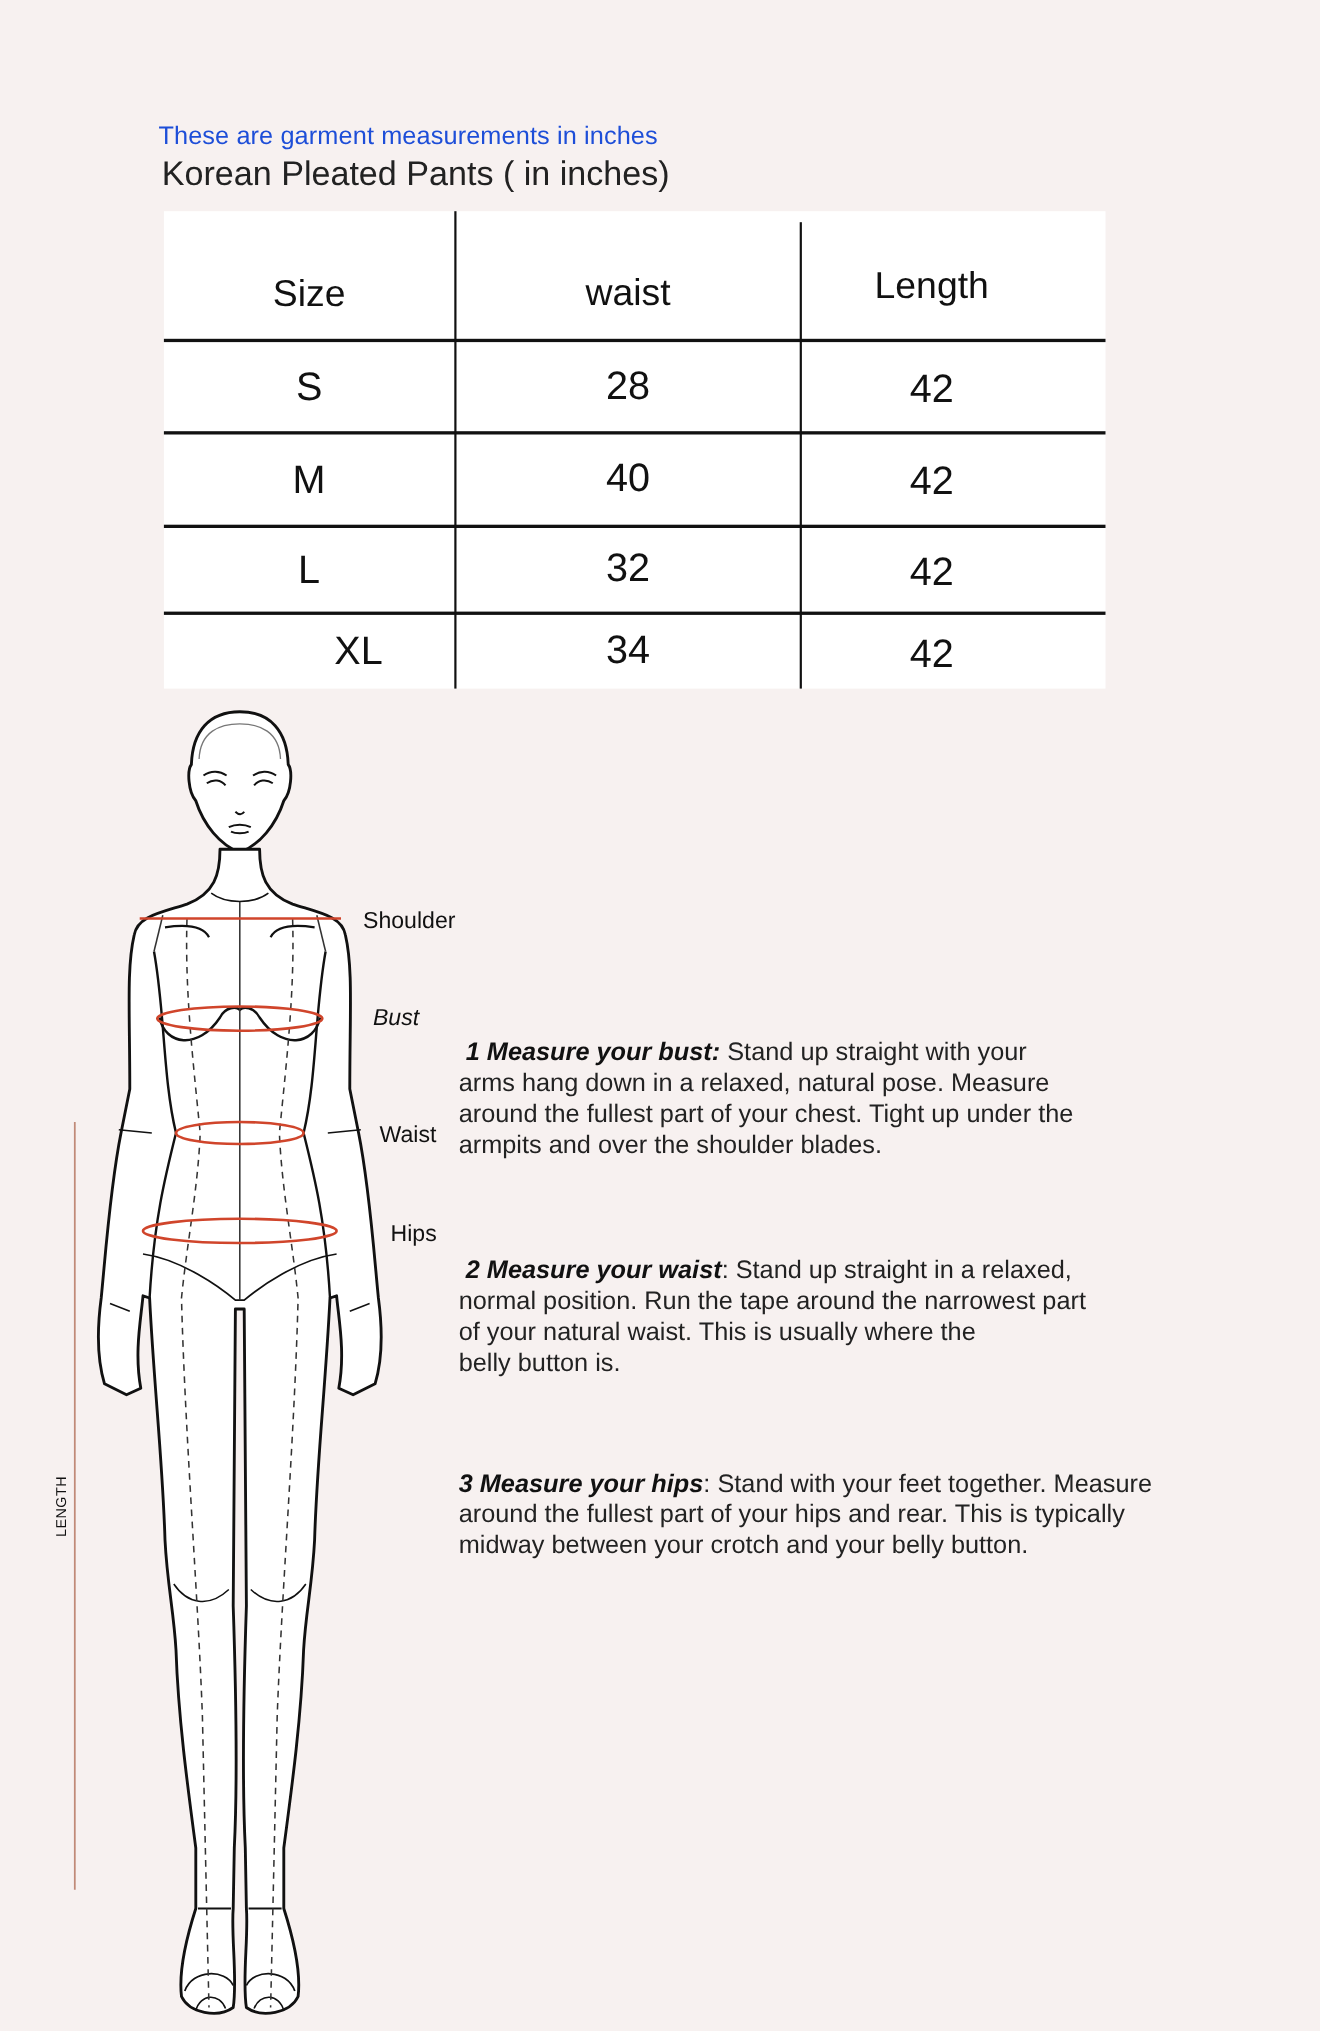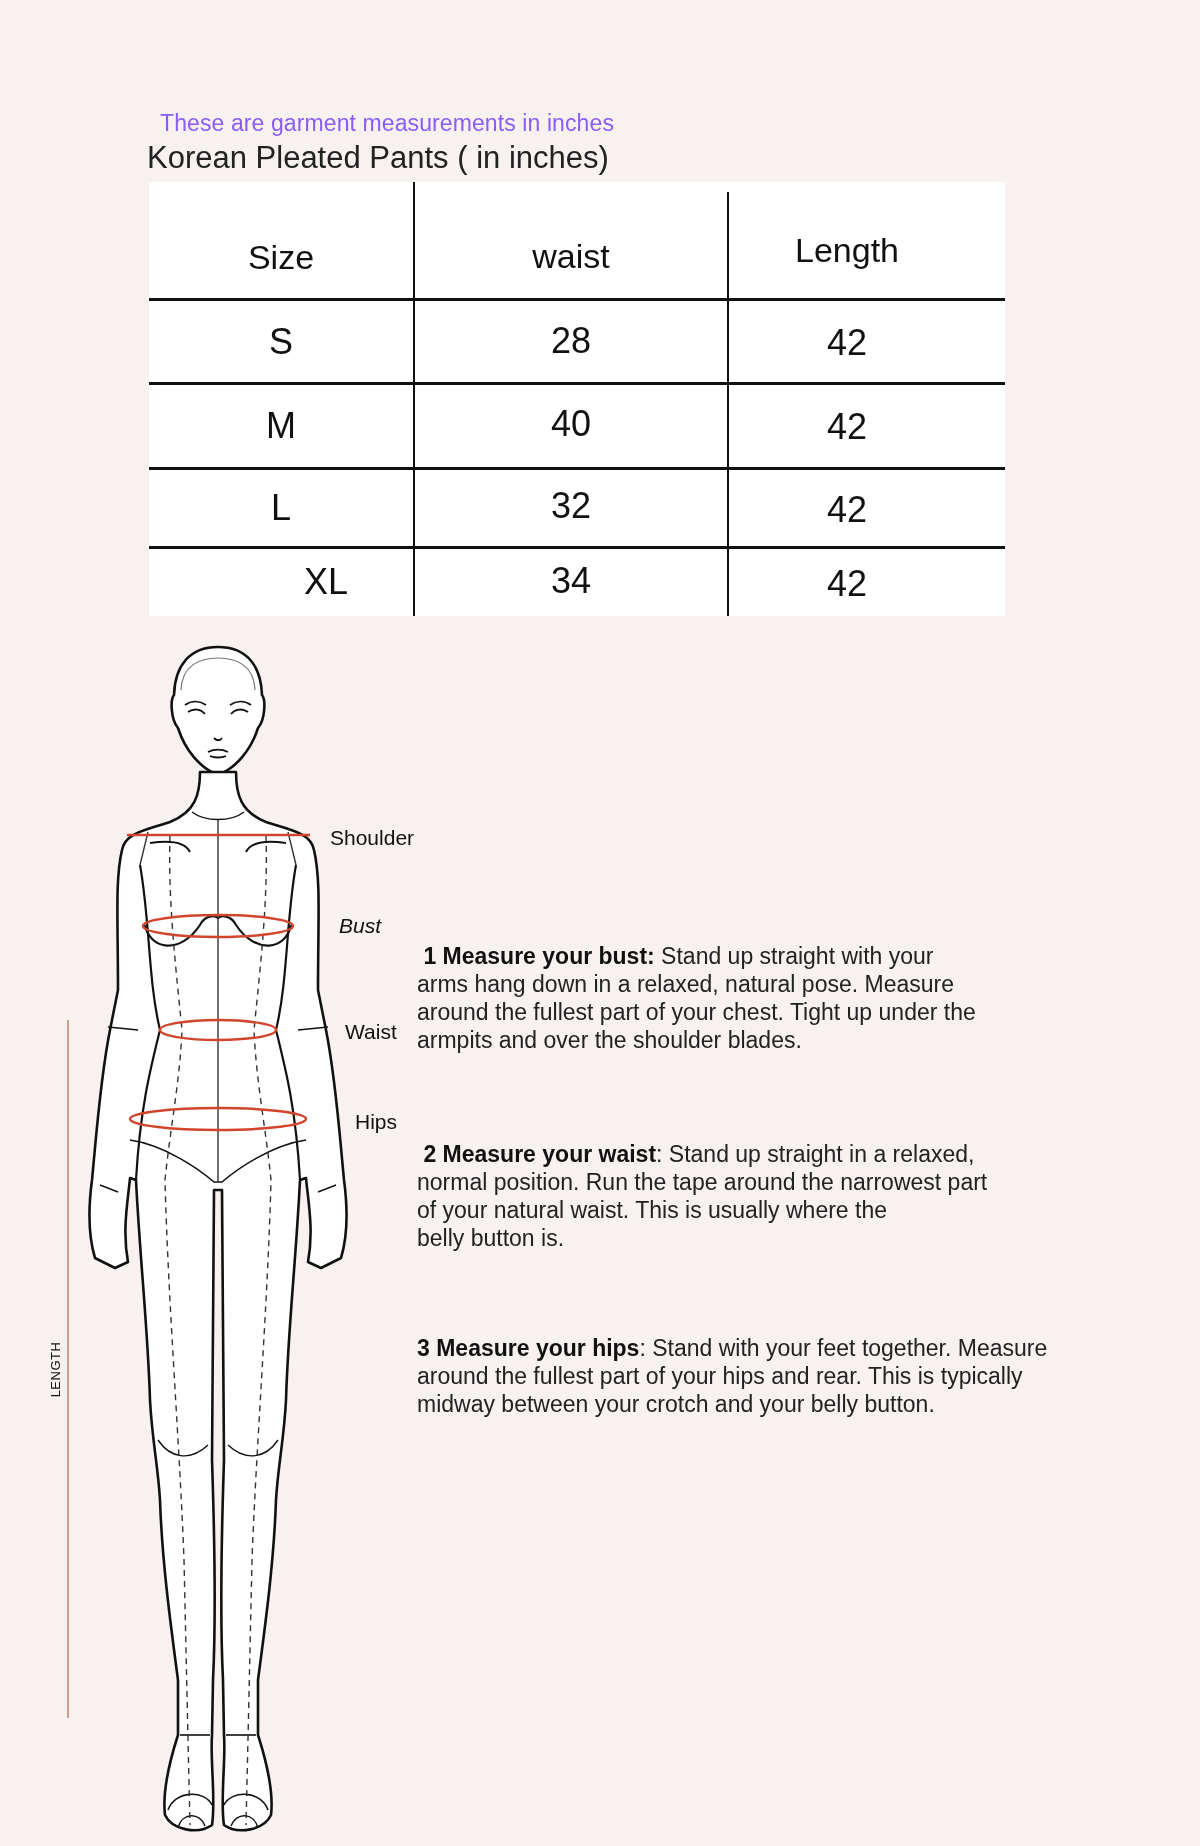--- a/index.html
+++ b/index.html
@@ -3,29 +3,29 @@
 <meta charset="utf-8">
 <style>
   html, body { margin: 0; padding: 0; }
   body {
     width: 1200px; height: 1846px; position: relative; overflow: hidden;
     background: #f7f1f0;
     font-family: "Liberation Sans", "DejaVu Sans", sans-serif;
     color: #1a1a1a;
   }
   .subtitle {
-    position: absolute; left: 160px; top: 110px;
-    font-size: 23px; color: #8b5cf6; letter-spacing: 0.1px;
+    position: absolute; left: 144px; top: 110px;
+    font-size: 23px; color: #1d4ed8; letter-spacing: 0.1px;
   }
   .title {
     position: absolute; left: 147px; top: 140px;
     font-size: 31px; color: #222;
   }
   .size-table {
-    position: absolute; left: 149px; top: 182px; width: 856px; height: 434px;
+    position: absolute; left: 149px; top: 192px; width: 856px; height: 434px;
     background: #ffffff;
   }
   .hline { position: absolute; left: 0; width: 856px; height: 3px; background: #111; }
   .vline { position: absolute; width: 2px; background: #111; }
   .cell {
     position: absolute; text-align: center; font-size: 36px; color: #111;
     display: flex; align-items: center; justify-content: center;
   }
   .hdr { font-size: 34px; }
   .fig { position: absolute; left: 0; top: 0; }
@@ -33,21 +33,21 @@
     position: absolute; font-size: 21px; color: #111;
   }
   .length-label {
     position: absolute; left: 28px; top: 1362px; font-size: 13px; color: #111;
     transform: rotate(-90deg); transform-origin: center; letter-spacing: 0.5px;
   }
   .instr {
     position: absolute; left: 417px; width: 740px;
     font-size: 23px; line-height: 28px; color: #222;
   }
-  .instr b { font-weight: bold; color: #111; }
+  .instr b { font-weight: bold; color: #111; font-style: italic; }
 </style>
 </head>
 <body>
 
 <div class="subtitle">These are garment measurements in inches</div>
 <div class="title">Korean Pleated Pants ( in inches)</div>
 
 <div class="size-table">
 
   <div class="hline" style="top:116px"></div>

